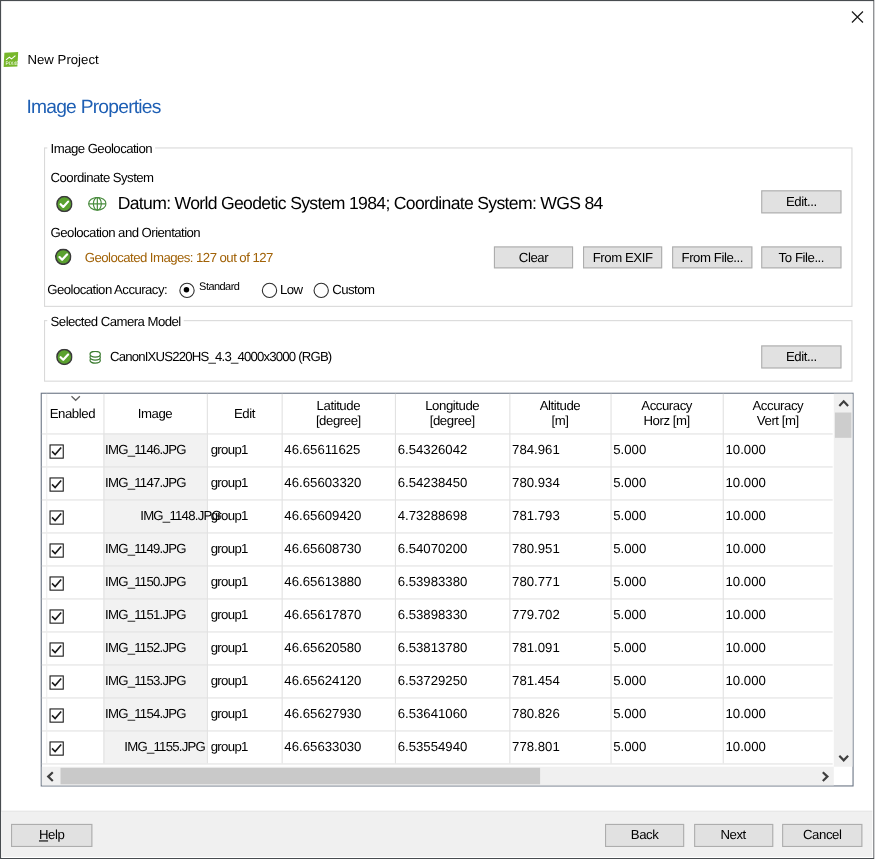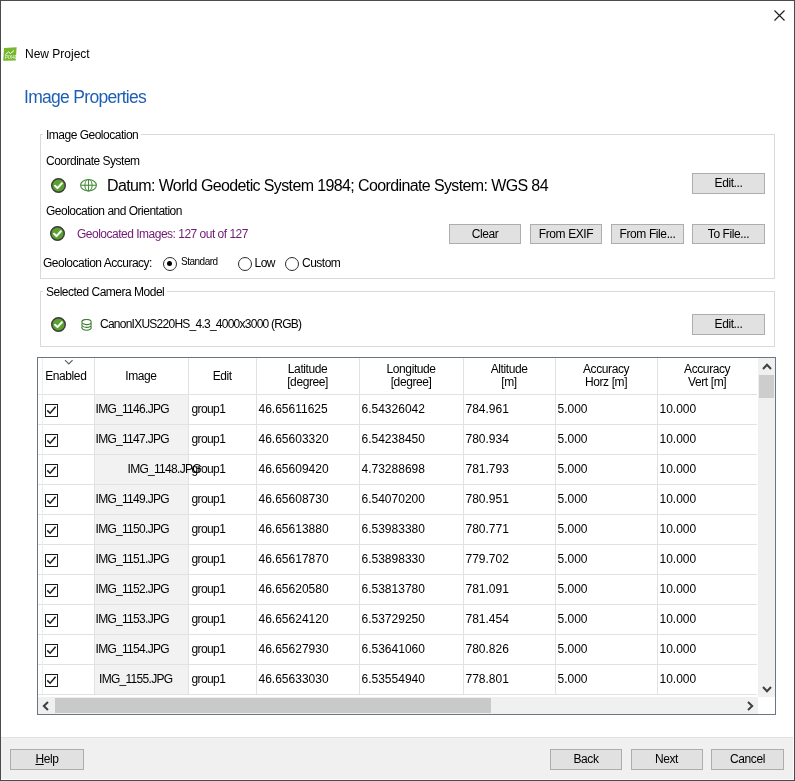--- a/index.html
+++ b/index.html
@@ -42,21 +42,21 @@
 <line x1="0.6" y1="6.25" x2="16.4" y2="6.25"></line>
 </g>
   </svg>
 <div class="t" style="left:107px;top:177px;font-size:16px;color:#000;letter-spacing:-0.62px;">Datum: World Geodetic System 1984; Coordinate System: WGS 84</div>
 <div class="btn" style="left:692px;top:173px;width:73px;height:20.5px;line-height:18.5px;">Edit...</div>
 <div class="t" style="left:46px;top:203.5px;font-size:12px;color:#000;">Geolocation and Orientation</div>
 <svg class="a" style="left:50px;top:226px" width="15" height="15" viewBox="0 0 15 15">
 <circle cx="7.5" cy="7.5" r="6.8" fill="#5aa12f" stroke="#3a3a3a" stroke-width="1.4"></circle>
 <polyline points="4.1,7.7 6.5,10.1 10.9,5.3" stroke="#fff" stroke-width="2" fill="none" stroke-linecap="round" stroke-linejoin="round"></polyline>
 </svg>
-<div class="t" style="left:77px;top:227px;font-size:12px;color:#701a75;">Geolocated Images: 127 out of 127</div>
+<div class="t" style="left:77px;top:227px;font-size:12px;color:#a16207;">Geolocated Images: 127 out of 127</div>
 <div class="btn" style="left:449px;top:223.5px;width:72px;height:20.5px;line-height:18.5px;">Clear</div>
 <div class="btn" style="left:530px;top:223.5px;width:72px;height:20.5px;line-height:18.5px;">From EXIF</div>
 <div class="btn" style="left:611px;top:223.5px;width:73px;height:20.5px;line-height:18.5px;">From File...</div>
 <div class="btn" style="left:692px;top:223.5px;width:73px;height:20.5px;line-height:18.5px;">To File...</div>
 <div class="t" style="left:43px;top:256px;font-size:12px;color:#000;">Geolocation Accuracy:</div>
 <div class="rd" style="left:163px;top:257px;">
     <div class="rdot"></div>
   </div>
 <div class="t" style="left:181px;top:256px;font-size:10px;color:#000;">Standard</div>
 <div class="rd" style="left:237.5px;top:257px;"></div>
@@ -216,21 +216,21 @@
 <div class="cell" style="left:258.5px;top:642px;letter-spacing:0;">46.65627930</div>
 <div class="cell" style="left:361.5px;top:642px;letter-spacing:0;">6.53641060</div>
 <div class="cell" style="left:465.5px;top:642px;letter-spacing:0;">780.826</div>
 <div class="cell" style="left:557.5px;top:642px;letter-spacing:0;">5.000</div>
 <div class="cell" style="left:659.5px;top:642px;letter-spacing:0;">10.000</div>
 <div class="cb" style="left:45px;top:674px;">
     <svg width="11" height="11" style="position:absolute;left:0;top:0">
       <polyline points="1.3,5.4 4.1,8.2 9.6,1.8" stroke="#1b1b1b" stroke-width="1.5" fill="none"></polyline>
     </svg>
   </div>
-<div class="cell" style="left:99px;top:672px;letter-spacing:-0.7px;text-align:right;">IMG_1155.JPG</div>
+<div class="cell" style="left:113px;top:672px;letter-spacing:-0.7px;text-align:right;">IMG_1155.JPG</div>
 <div class="cell" style="left:191.5px;top:672px;letter-spacing:-0.6px;">group1</div>
 <div class="cell" style="left:258.5px;top:672px;letter-spacing:0;">46.65633030</div>
 <div class="cell" style="left:361.5px;top:672px;letter-spacing:0;">6.53554940</div>
 <div class="cell" style="left:465.5px;top:672px;letter-spacing:0;">778.801</div>
 <div class="cell" style="left:557.5px;top:672px;letter-spacing:0;">5.000</div>
 <div class="cell" style="left:659.5px;top:672px;letter-spacing:0;">10.000</div>
 <div class="a" style="left:757.5px;top:358px;width:17.5px;height:339px;background:#f0f0f0;"></div>
 <div class="a" style="left:758.5px;top:375px;width:15.5px;height:23px;background:#cdcdcd;"></div>
 <svg class="a" style="left:762px;top:362.5px" width="10" height="8">
     <path d="M1 6 L5 1.8 L9 6" stroke="#3f3f3f" stroke-width="2" fill="none"></path>

